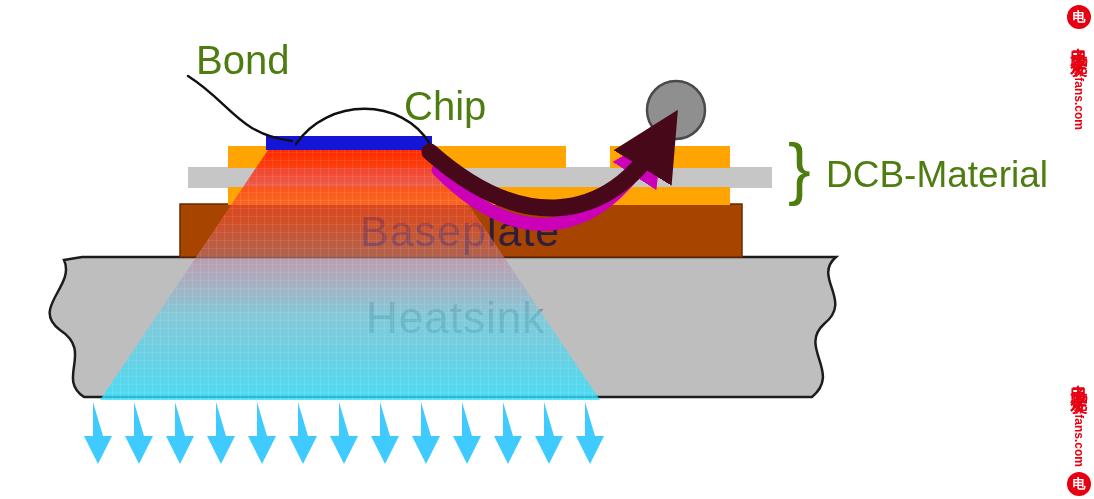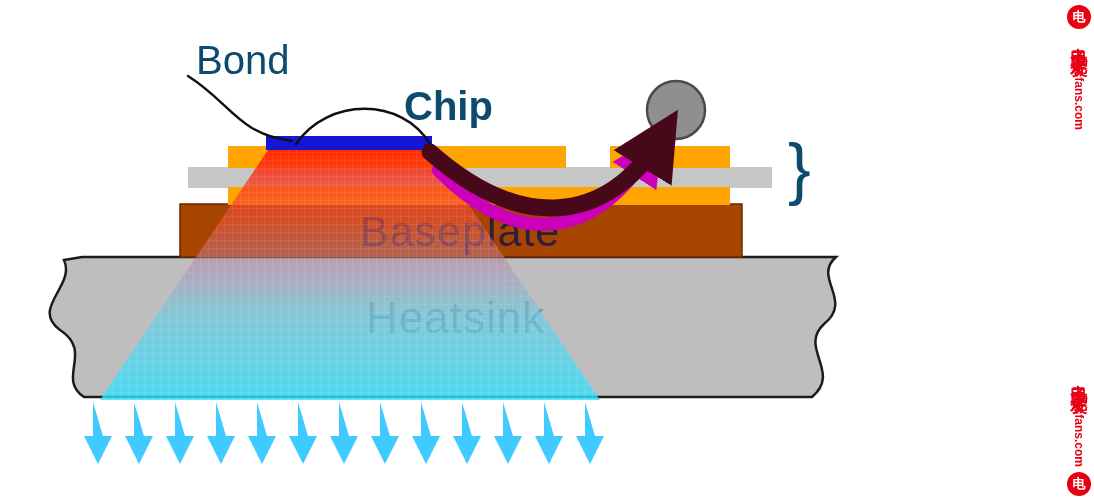--- a/index.html
+++ b/index.html
@@ -1,23 +1,23 @@
 <!DOCTYPE html>
 <html style="--copper: #FFA400; --ceramic: #C6C6C6; --chip: #1515D6; --baseplate: #A64400; --heatsink: #BEBEBE; --heat-hot: #FF1E00; --heat-cold: #2FE2FF; --arrow-cyan: #3FCBFF; --arrow-dark: #47091A; --arrow-magenta: #CC00B8; --ntc-fill: #8F8F8F; --watermark-red: #E60012;"><head>
 <meta charset="utf-8">
 <style>
   html,body{margin:0;padding:0;background:#fff;}
   #stage{position:relative;width:1094px;height:499px;background:#fff;overflow:hidden;
          font-family:"Liberation Sans",sans-serif;}
   #stage svg{position:absolute;left:0;top:0;width:1094px;height:499px;}
   .layer-base{z-index:1;} .layer-under-labels{z-index:2;} .layer-overlay{z-index:3;} .layer-top-labels{z-index:4;}
 
-  .label{position:absolute;color:#0c4a6e;white-space:nowrap;line-height:1;}
+  .label{position:absolute;color:#4d7c0f;white-space:nowrap;line-height:1;}
   .lbl-bond{left:196px;top:40px;font-size:40px;}
-  .lbl-chip{left:404px;top:86px;font-size:40px;font-weight:bold;}
+  .lbl-chip{left:404px;top:86px;font-size:40px;}
   .lbl-ntc{left:632px;top:28px;font-size:40px;}
   .lbl-brace{left:788px;top:134px;font-size:68px;font-weight:400;}
   .lbl-dcb{left:826px;top:156px;font-size:37px;}
   .lbl-baseplate{left:360px;top:210px;font-size:43px;color:#2e1e3c;letter-spacing:1px;}
   .lbl-heatsink{left:366px;top:296px;font-size:44px;color:#8a9298;letter-spacing:1px;}
 
   .under-labels,.top-labels{position:absolute;left:0;top:0;width:1094px;height:499px;pointer-events:none;}
 
   
   .heatsink{fill:var(--heatsink,#bebebe);stroke:#1c1c1c;stroke-width:2.5;}
@@ -108,20 +108,21 @@
       </g>
 
     <path class="arrow-magenta" d="M 438 170 C 515 248, 592 242, 650 152" marker-end="url(#headMagenta)"></path>
     <path class="arrow-dark" d="M 430 152 C 518 230, 606 228, 662 136" marker-end="url(#headDark)"></path>
   </svg>
 
   <div class="top-labels layer-top-labels">
     <div class="label lbl-bond">Bond</div>
     <div class="label lbl-chip">Chip</div>
     <div class="label lbl-brace">}</div>
+    <div class="label lbl-dcb">DCB-Material</div>
   </div>
 
   <div class="wm wm-top">
     <div class="wm-logo">电</div>
     <div class="wm-cn">电子发烧友</div>
     <div class="wm-site">elecfans.com</div>
   </div>
   <div class="wm wm-bottom">
     <div class="wm-cn">电子发烧友</div>
     <div class="wm-site">elecfans.com</div>

